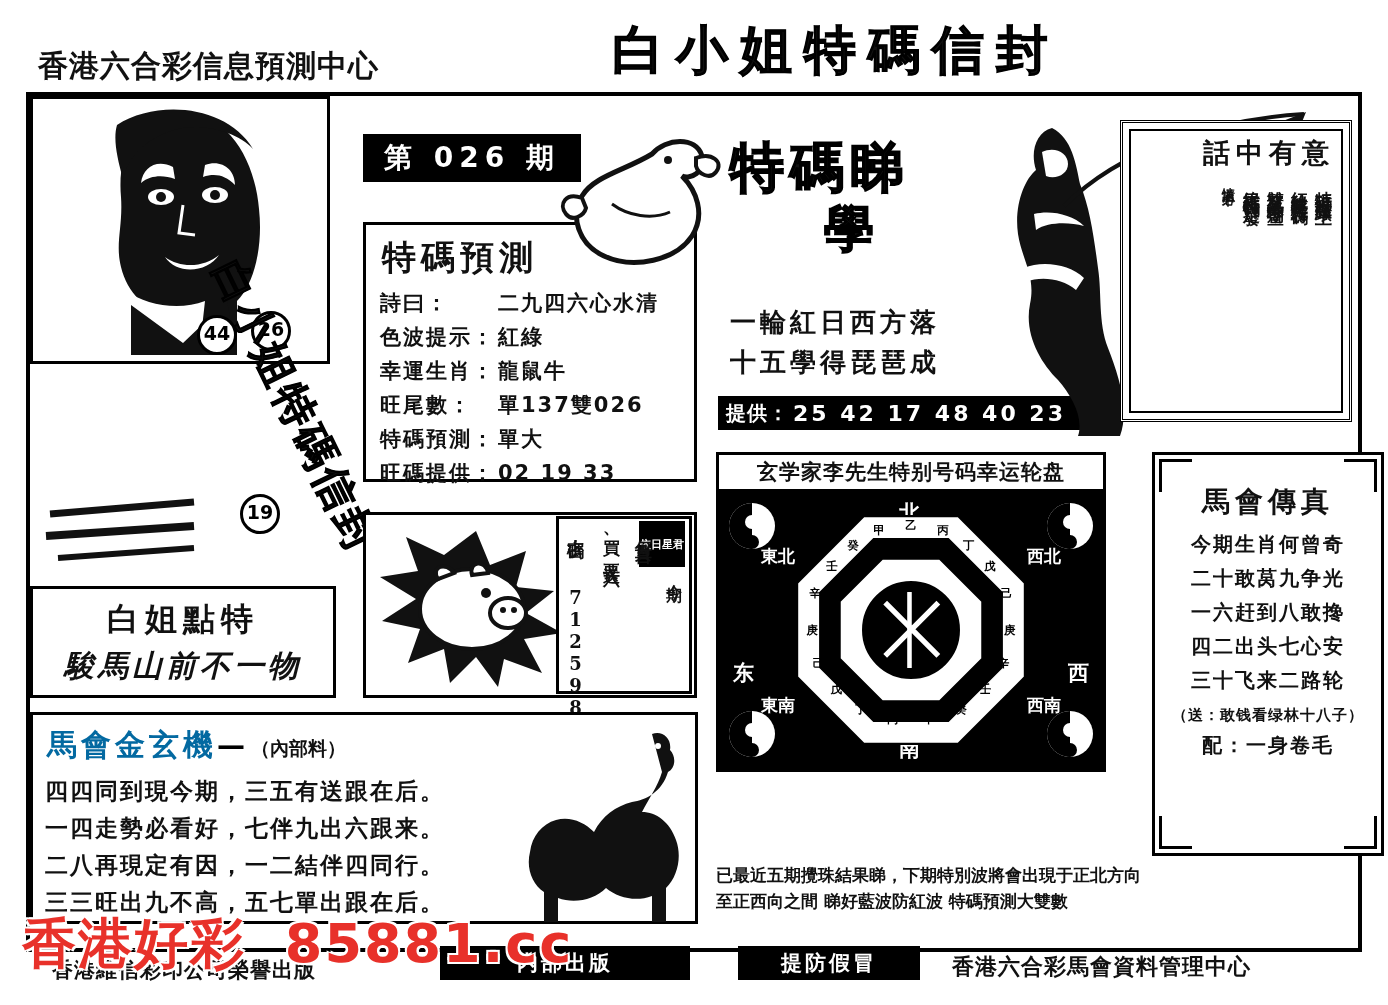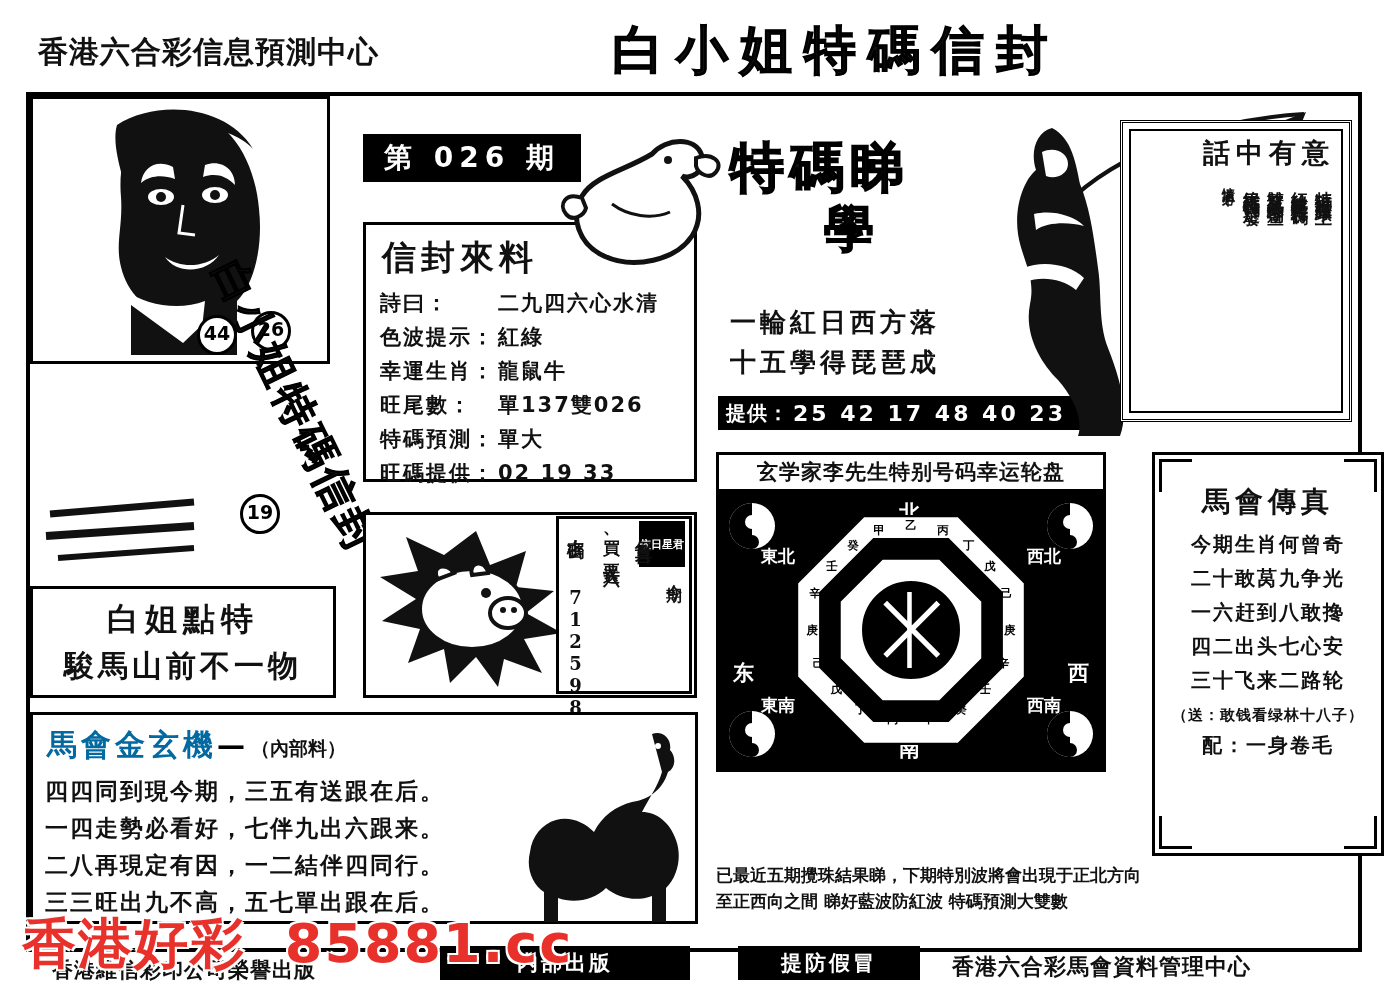--- a/index.html
+++ b/index.html
@@ -7,21 +7,21 @@
     width:1388px;height:1005px;
     background:#ffffff;
     font-family:"DejaVu Sans","Liberation Sans",sans-serif;
     overflow:hidden;
     position:relative;
   }
   .page{position:absolute;inset:0;}
 
   
   .hdr-left{
-    position:absolute;left:38px;top:32px;
+    position:absolute;left:38px;top:46px;
     font-size:30px;font-weight:bold;letter-spacing:1px;
     color:#111;white-space:nowrap;
     font-family:"DejaVu Sans","Liberation Sans",sans-serif;
   }
   .hdr-right{
     position:absolute;left:612px;top:16px;
     font-size:52px;font-weight:bold;letter-spacing:12px;
     color:#111;white-space:nowrap;
     -webkit-text-stroke:1px #000;
     font-family:"DejaVu Serif","Liberation Serif",serif;
@@ -140,21 +140,21 @@
 
   
   .baijie{
     position:absolute;left:30px;top:586px;width:306px;height:112px;
     border:3px solid #000;box-sizing:border-box;background:#fff;
     display:flex;flex-direction:column;align-items:center;justify-content:center;
   }
   .baijie .l1{font-size:32px;font-weight:bold;letter-spacing:6px;
     font-family:"DejaVu Serif","Liberation Serif",serif;color:#111;}
   .baijie .l2{font-size:30px;font-weight:bold;letter-spacing:4px;margin-top:4px;
-    font-family:"DejaVu Serif","Liberation Serif",serif;color:#111;}
+    font-family:"DejaVu Serif","Liberation Serif",serif;color:#111;font-style:italic;}
 
   
   .pigbox{
     position:absolute;left:363px;top:512px;width:334px;height:186px;
     border:3px solid #000;box-sizing:border-box;background:#fff;overflow:hidden;
   }
   .mimabox{
     position:absolute;left:556px;top:516px;width:136px;height:178px;
     border:3px solid #000;box-sizing:border-box;background:#fff;
   }
@@ -283,21 +283,21 @@
     <path d="M14 62 L150 52" stroke="#111" stroke-width="6" fill="none"></path>
   </svg>
 
   <div class="diag">白小姐特碼信封</div>
 
   <div class="issue">
     <span>第 026 期</span>
   </div>
 
   <div class="xinfeng">
-    <h2>信封來料</h2>
+    <h2>特碼預測</h2>
     <div class="xf-row">
       <div class="xf-k">詩曰：</div>
       <div class="xf-v">二九四六心水清</div>
     </div>
     <div class="xf-row">
       <div class="xf-k">色波提示：</div>
       <div class="xf-v">紅綠</div>
     </div>
     <div class="xf-row">
       <div class="xf-k">幸運生肖：</div>

